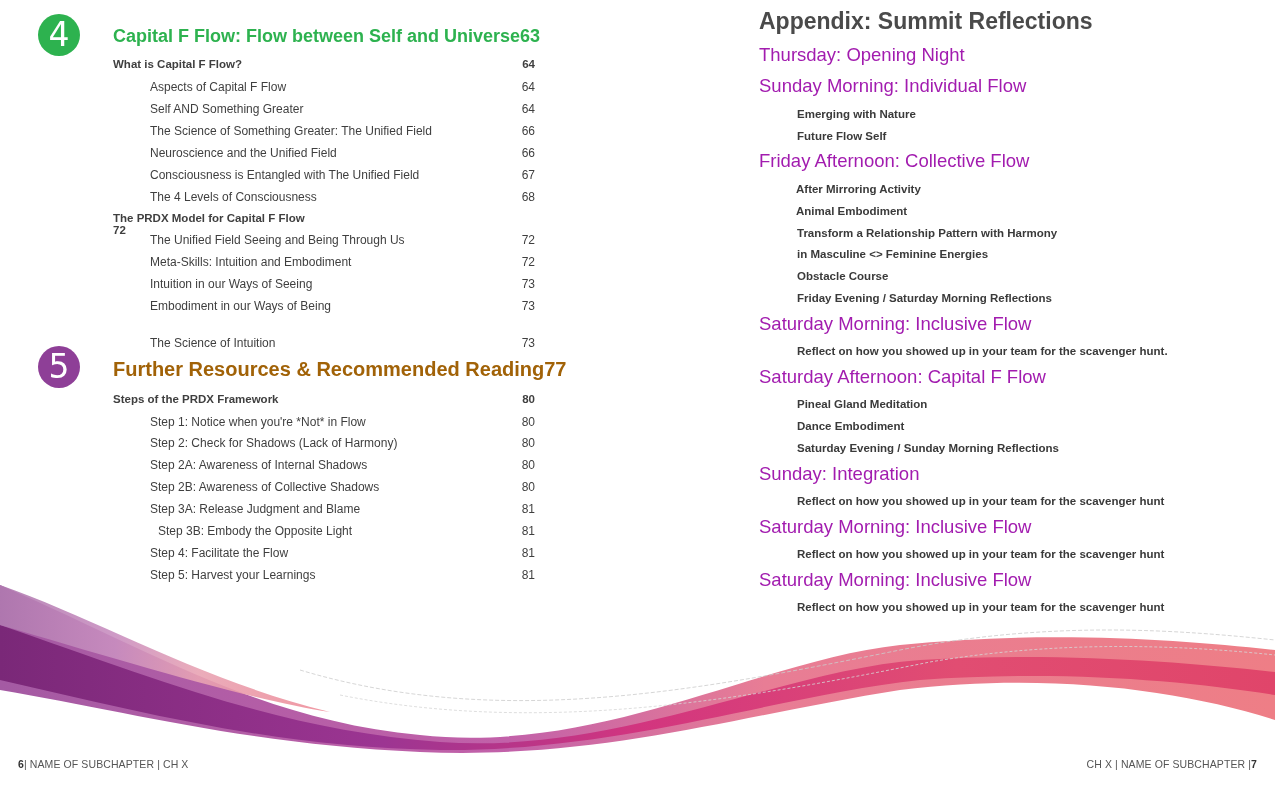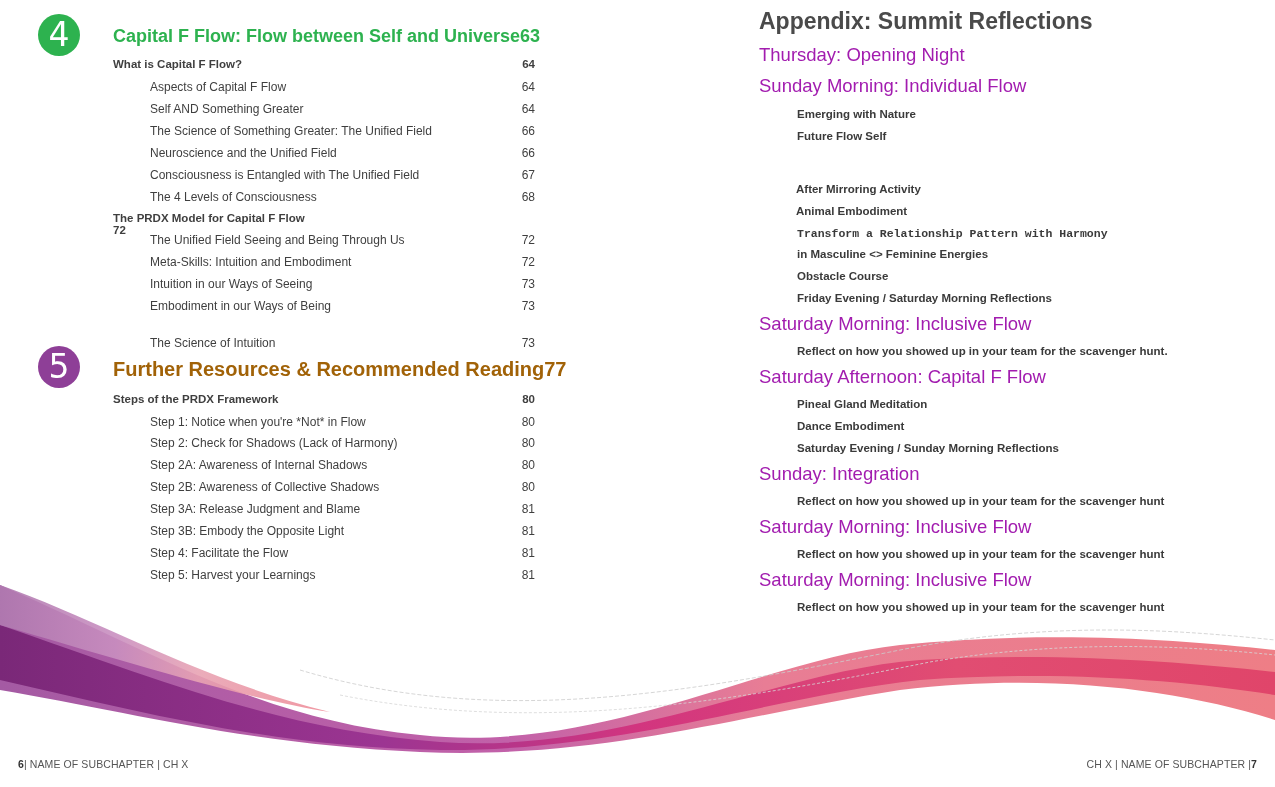--- a/index.html
+++ b/index.html
@@ -165,21 +165,21 @@
       <span class="pg">80</span>
     </div>
   <div class="toc-row l2" style="top:480px;">
       <span>Step 2B: Awareness of Collective Shadows</span>
       <span class="pg">80</span>
     </div>
   <div class="toc-row l2" style="top:502px;">
       <span>Step 3A: Release Judgment and Blame</span>
       <span class="pg">81</span>
     </div>
-  <div class="toc-row l2" style="top:524px;">
+  <div class="toc-row l2" style="top:524px;margin-left:8px;">
       <span>Step 3B: Embody the Opposite Light</span>
       <span class="pg">81</span>
     </div>
   <div class="toc-row l2" style="top:546px;">
       <span>Step 4: Facilitate the Flow</span>
       <span class="pg">81</span>
     </div>
   <div class="toc-row l2" style="top:568px;">
       <span>Step 5: Harvest your Learnings</span>
       <span class="pg">81</span>
@@ -190,23 +190,24 @@
   </div>
 </div>
 
 <div class="page page-right">
   <div class="app-title">Appendix: Summit Reflections</div>
 
   <div class="app-h2" style="top:44px;">Thursday: Opening Night</div>
   <div class="app-h2" style="top:75px;">Sunday Morning: Individual Flow</div>
   <div class="app-h3" style="top:108px;">Emerging with Nature</div>
   <div class="app-h3" style="top:130px;">Future Flow Self</div>
+  <div class="app-h2" style="top:150px;">Friday Afternoon: Collective Flow</div>
   <div class="app-h3" style="top:183px;left:159px;">After Mirroring Activity</div>
   <div class="app-h3" style="top:205px;left:159px;">Animal Embodiment</div>
-  <div class="app-h3" style="top:227px;font-family:Liberation Mono, monospace;">Transform a Relationship Pattern with Harmony</div>
+  <div class="app-h3" style="top:227px;">Transform a Relationship Pattern with Harmony</div>
   <div class="app-h3" style="top:248px;">in Masculine &lt;&gt; Feminine Energies</div>
   <div class="app-h3" style="top:270px;">Obstacle Course</div>
   <div class="app-h3" style="top:292px;">Friday Evening / Saturday Morning Reflections</div>
   <div class="app-h2" style="top:313px;">Saturday Morning: Inclusive Flow</div>
   <div class="app-h3" style="top:345px;">Reflect on how you showed up in your team for the scavenger hunt.</div>
   <div class="app-h2" style="top:366px;">Saturday Afternoon: Capital F Flow</div>
   <div class="app-h3" style="top:398px;">Pineal Gland Meditation</div>
   <div class="app-h3" style="top:420px;">Dance Embodiment</div>
   <div class="app-h3" style="top:442px;">Saturday Evening / Sunday Morning Reflections</div>
   <div class="app-h2" style="top:463px;">Sunday: Integration</div>

